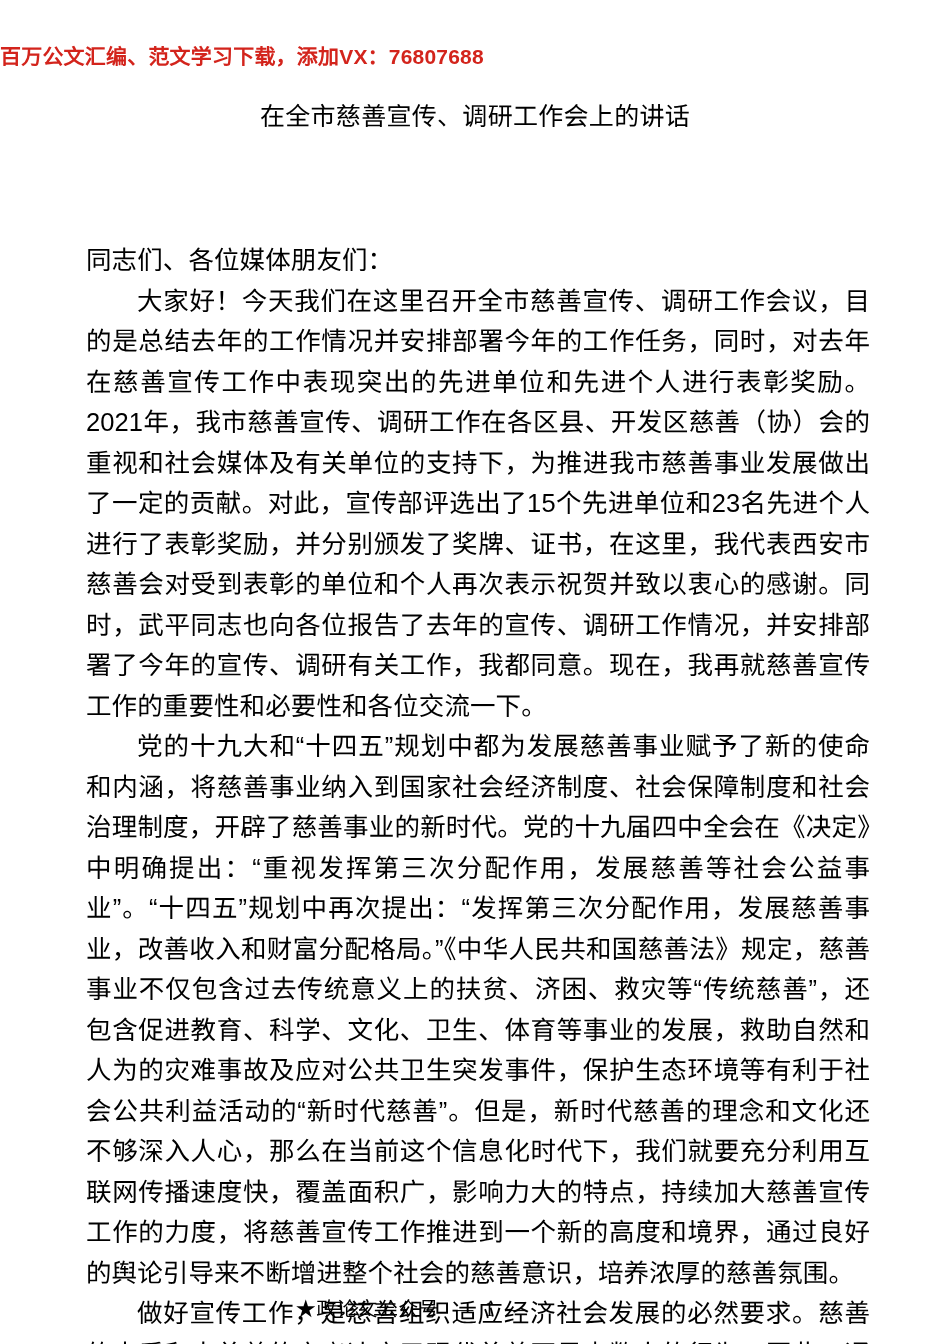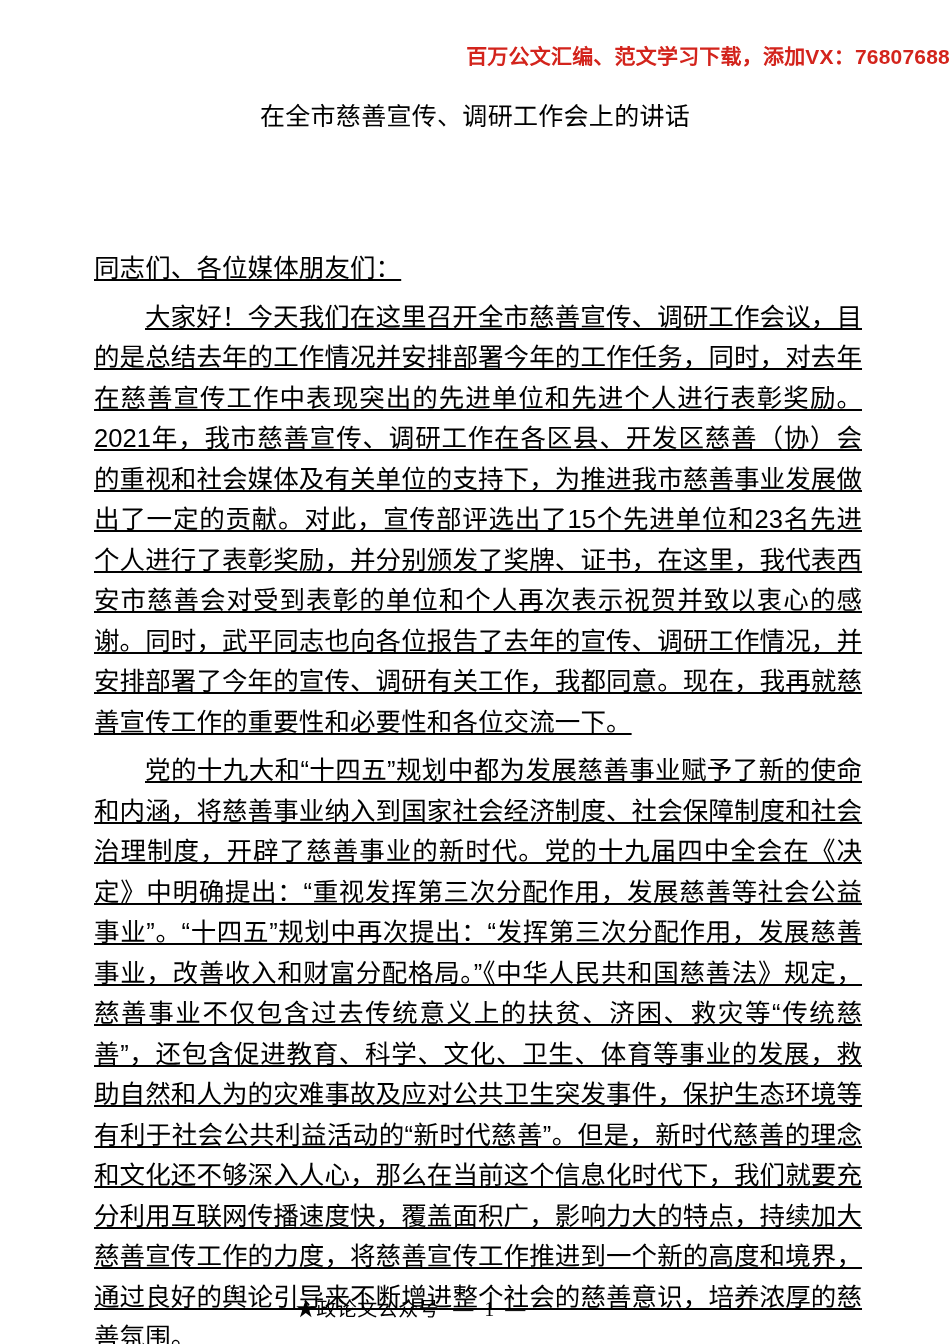--- a/index.html
+++ b/index.html
@@ -22,21 +22,21 @@
     overflow: hidden;
     box-sizing: border-box;
   }
 
   
   .promo-banner {
     position: absolute;
     left: 0;
     top: 44px;
     width: 950px;
-    text-align: right;
+    text-align: left;
     color: #d3241c;
     font-size: 21px;
     font-weight: bold;
     letter-spacing: 0.2px;
     line-height: 1.25;
     white-space: nowrap;
   }
 
   
   .title-block {
@@ -61,23 +61,22 @@
     left: 86px;
     top: 240px;
     width: 784px;
   }
   .para {
     font-size: 25.5px;
     line-height: 40.5px;
     text-align: justify;
     text-justify: inter-ideograph;
     text-align-last: left;
-    margin: 8px;
+    margin: 0;
     letter-spacing: 0.1px;
-    text-decoration: underline;
   }
   .para.indent {
     text-indent: 2em;
   }
 
   
   .footer {
     position: absolute;
     left: 0;
     bottom: 22px;

